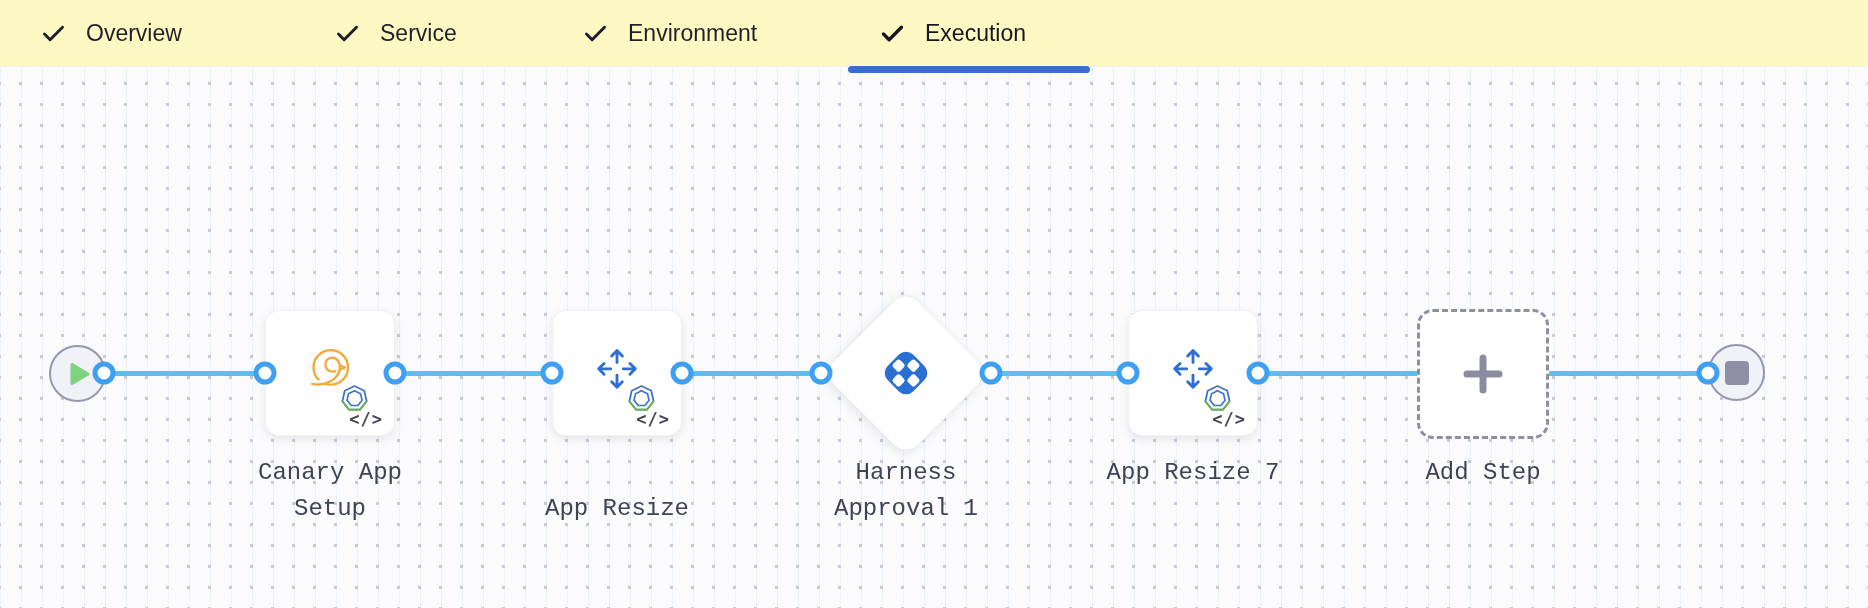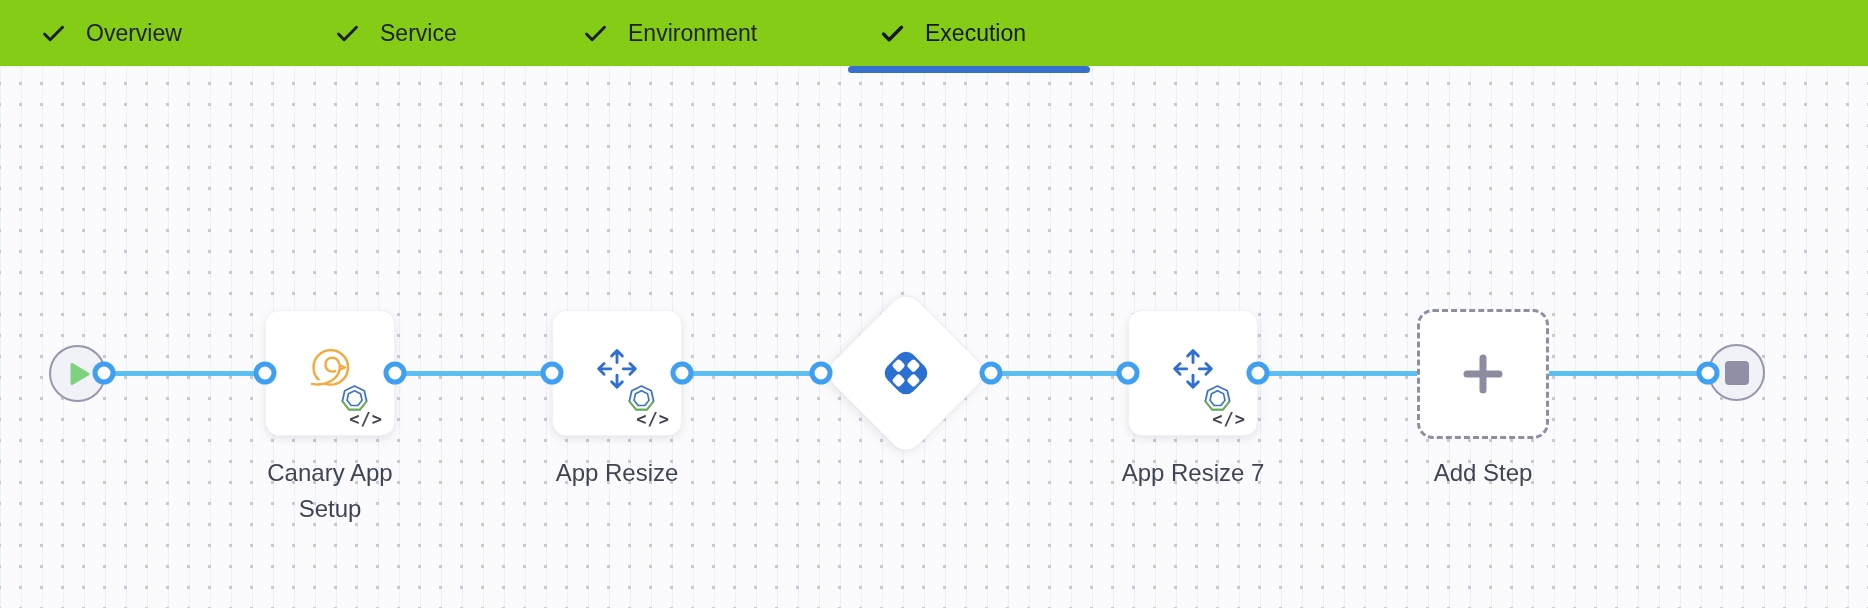--- a/index.html
+++ b/index.html
@@ -1,21 +1,21 @@
 <!DOCTYPE html>
 <html><head>
 <meta charset="utf-8">
 <style>
   * { margin:0; padding:0; box-sizing:border-box; }
   html,body { width:1868px; height:608px; overflow:hidden;
     font-family:"Liberation Sans", sans-serif; background:#fff; }
 
   
   .tabbar { position:absolute; left:0; top:0; width:1868px; height:67px;
-    background:#84cc16; border-bottom:1px solid #efeff2; z-index:10;padding-left:40px; }
+    background:#fef9c3; border-bottom:1px solid #efeff2; z-index:10;padding-left:40px; }
   .tab { position:absolute; top:0; height:66px; display:flex; align-items:center;
     gap:19px; color:#1f2029; font-size:23px; font-weight:400; cursor:pointer; }
   .tab.active { font-weight:400; color:#16171f; }
   .tab .chk { width:27px; height:27px; display:flex; align-items:center; }
   .tab-underline { position:absolute; left:848px; top:66px; width:242px; height:7px;
     border-radius:4px; background:#3570cc; z-index:11; }
 
   
   .canvas { position:absolute; left:0; top:67px; width:1868px; height:541px;
     background-color:#fbfbfd;
@@ -56,21 +56,21 @@
     z-index:3; cursor:pointer; display:flex; align-items:center; justify-content:center; }
   .diamond .inner { transform:rotate(-45deg); display:flex; }
 
   
   .add-card { position:absolute; left:1417px; top:242px; width:132px; height:130px;
     background:#fff; border:3px dashed #8d8ea4; border-radius:16px; z-index:3;
     display:flex; align-items:center; justify-content:center; cursor:pointer; }
 
   
   .node-label { position:absolute; top:388px; width:190px; text-align:center;
-    color:#3f4454; font-size:24px; line-height:1.5; z-index:2; }
+    color:#3f4454; font-size:24px; line-height:1.5; z-index:2;font-family:Liberation Mono, monospace; }
 </style>
 </head>
 <body>
 
 <div class="tabbar">
   <div class="tab" style="left:40px">
     <span class="chk">
       <svg width="27" height="27" viewBox="0 0 24 24" fill="none">
           <path d="M4 12.5l5 5L20 6.5" stroke="#1d1d2b" stroke-width="2.6" stroke-linecap="round" stroke-linejoin="round"></path>
         </svg>
@@ -207,16 +207,17 @@
   <div class="ring" style="left:395px;  top:306px;"></div>
   <div class="ring" style="left:552px;  top:306px;"></div>
   <div class="ring" style="left:682px;  top:306px;"></div>
   <div class="ring" style="left:821px;  top:306px;"></div>
   <div class="ring" style="left:991px;  top:306px;"></div>
   <div class="ring" style="left:1128px; top:306px;"></div>
   <div class="ring" style="left:1258px; top:306px;"></div>
   <div class="ring" style="left:1708px; top:306px;"></div>
 
   <div class="node-label" style="left:235px;">Canary App Setup</div>
-  <div class="node-label" style="left:522px;">App Resize</div>
+  <div class="node-label" style="left:522px;margin-top:36px;">App Resize</div>
+  <div class="node-label" style="left:811px;">Harness Approval 1</div>
   <div class="node-label" style="left:1098px;">App Resize 7</div>
   <div class="node-label" style="left:1388px;">Add Step</div>
 </div>
 
 </body></html>

